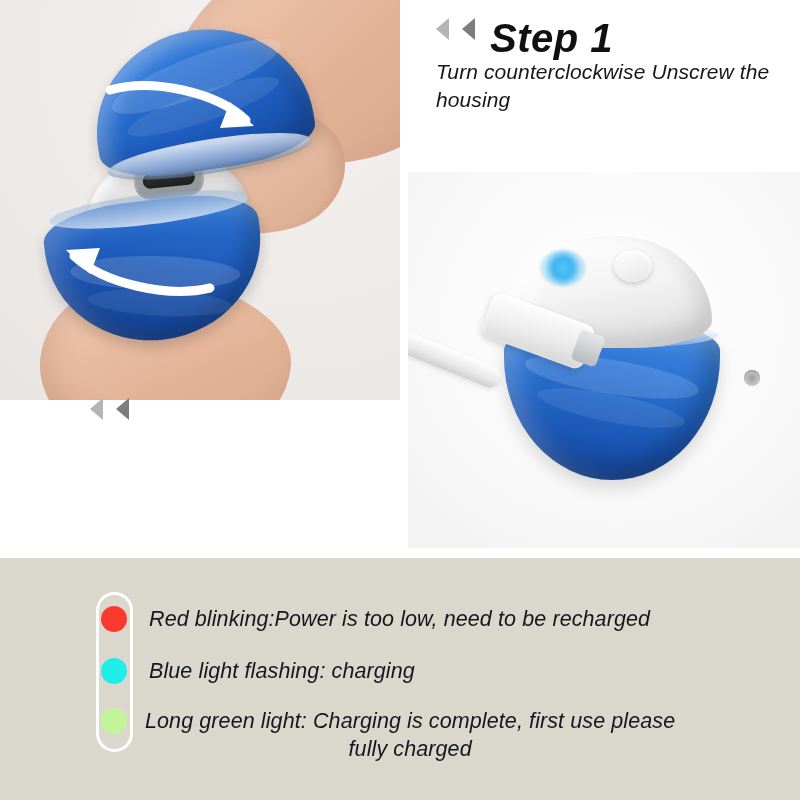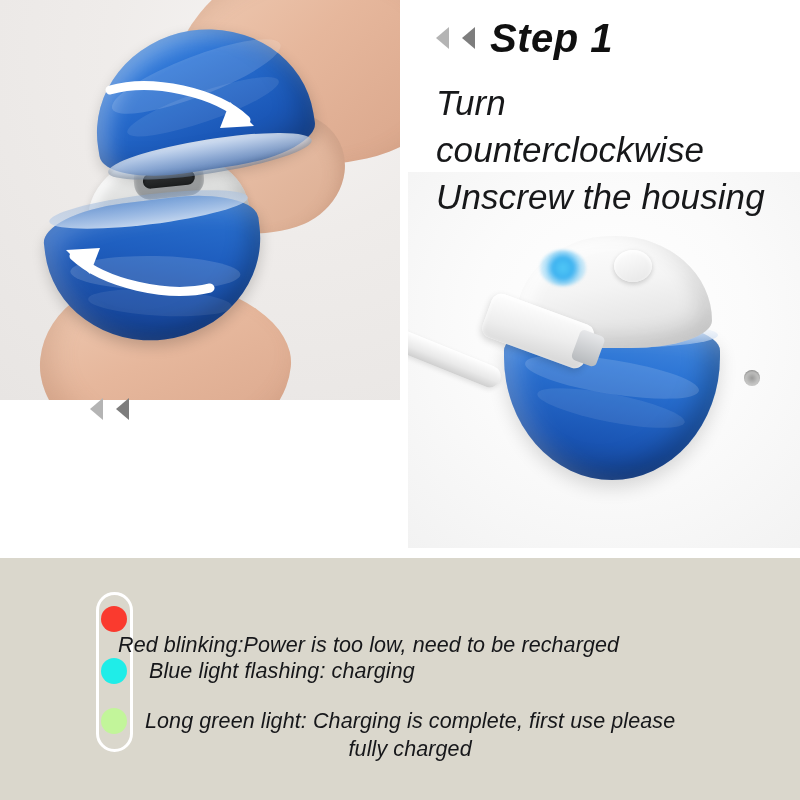--- a/index.html
+++ b/index.html
@@ -128,38 +128,38 @@
       background:linear-gradient(180deg,#e7e8ea,#b7babd);border-radius:5px;}
   #usb-cable{position:absolute;left:-70px;top:166px;width:168px;height:22px;
       background:linear-gradient(180deg,#ffffff,#e9e9e9 60%,#cfcfcf);
       border-radius:12px;transform:rotate(22deg);
       box-shadow:0 2px 5px rgba(0,0,0,.1);}
 
   
   .step-block{position:absolute;}
   #step1-block{left:436px;top:18px;width:340px;}
   #step2-block{left:90px;top:398px;width:320px;}
-  .step-head{display:flex;align-items:center;gap:13px;}
+  .step-head{display:flex;gap:13px;}
   .tri{width:0;height:0;border-top:11px solid transparent;
        border-bottom:11px solid transparent;}
   .tri-light{border-right:13px solid #b4b4b4;}
   .tri-dark{border-right:13px solid #7d7d7d;}
   .step-title{font-size:40px;font-style:italic;font-weight:700;color:#101010;
        letter-spacing:.5px;line-height:1;margin-left:2px;}
-  .step-desc{margin-top:22px;font-size:35px;font-style:italic;color:#17181a;
+  .step-desc{font-size:21px;font-style:italic;color:#17181a;
        line-height:1.34;letter-spacing:.1px;}
   #step2-block .step-desc{font-size:25px;margin-top:20px;}
 
   
   #legend-area{position:absolute;left:0;top:558px;width:800px;height:242px;
        background:#dad7cc;}
   #legend-capsule{position:absolute;left:96px;top:34px;width:37px;height:160px;
        border:3px solid #ffffff;border-radius:19px;box-sizing:border-box;}
   .legend-row{position:absolute;display:flex;align-items:flex-start;}
-  #legend-row-0{left:96px;top:48px;flex-direction:column;}
+  #legend-row-0{left:96px;top:48px;}
   #legend-row-1{left:96px;top:100px;}
   #legend-row-2{left:96px;top:150px;}
   .legend-dot{width:26px;height:26px;border-radius:50%;flex:0 0 auto;margin-left:5px;}
   .legend-text{margin-left:22px;font-size:21.5px;font-style:italic;color:#16171a;
        line-height:1.3;letter-spacing:.1px;white-space:pre-line;}
   #legend-row-2 .legend-text{text-align:center;margin-left:18px;}
 </style>
 </head>
 <body>
 

